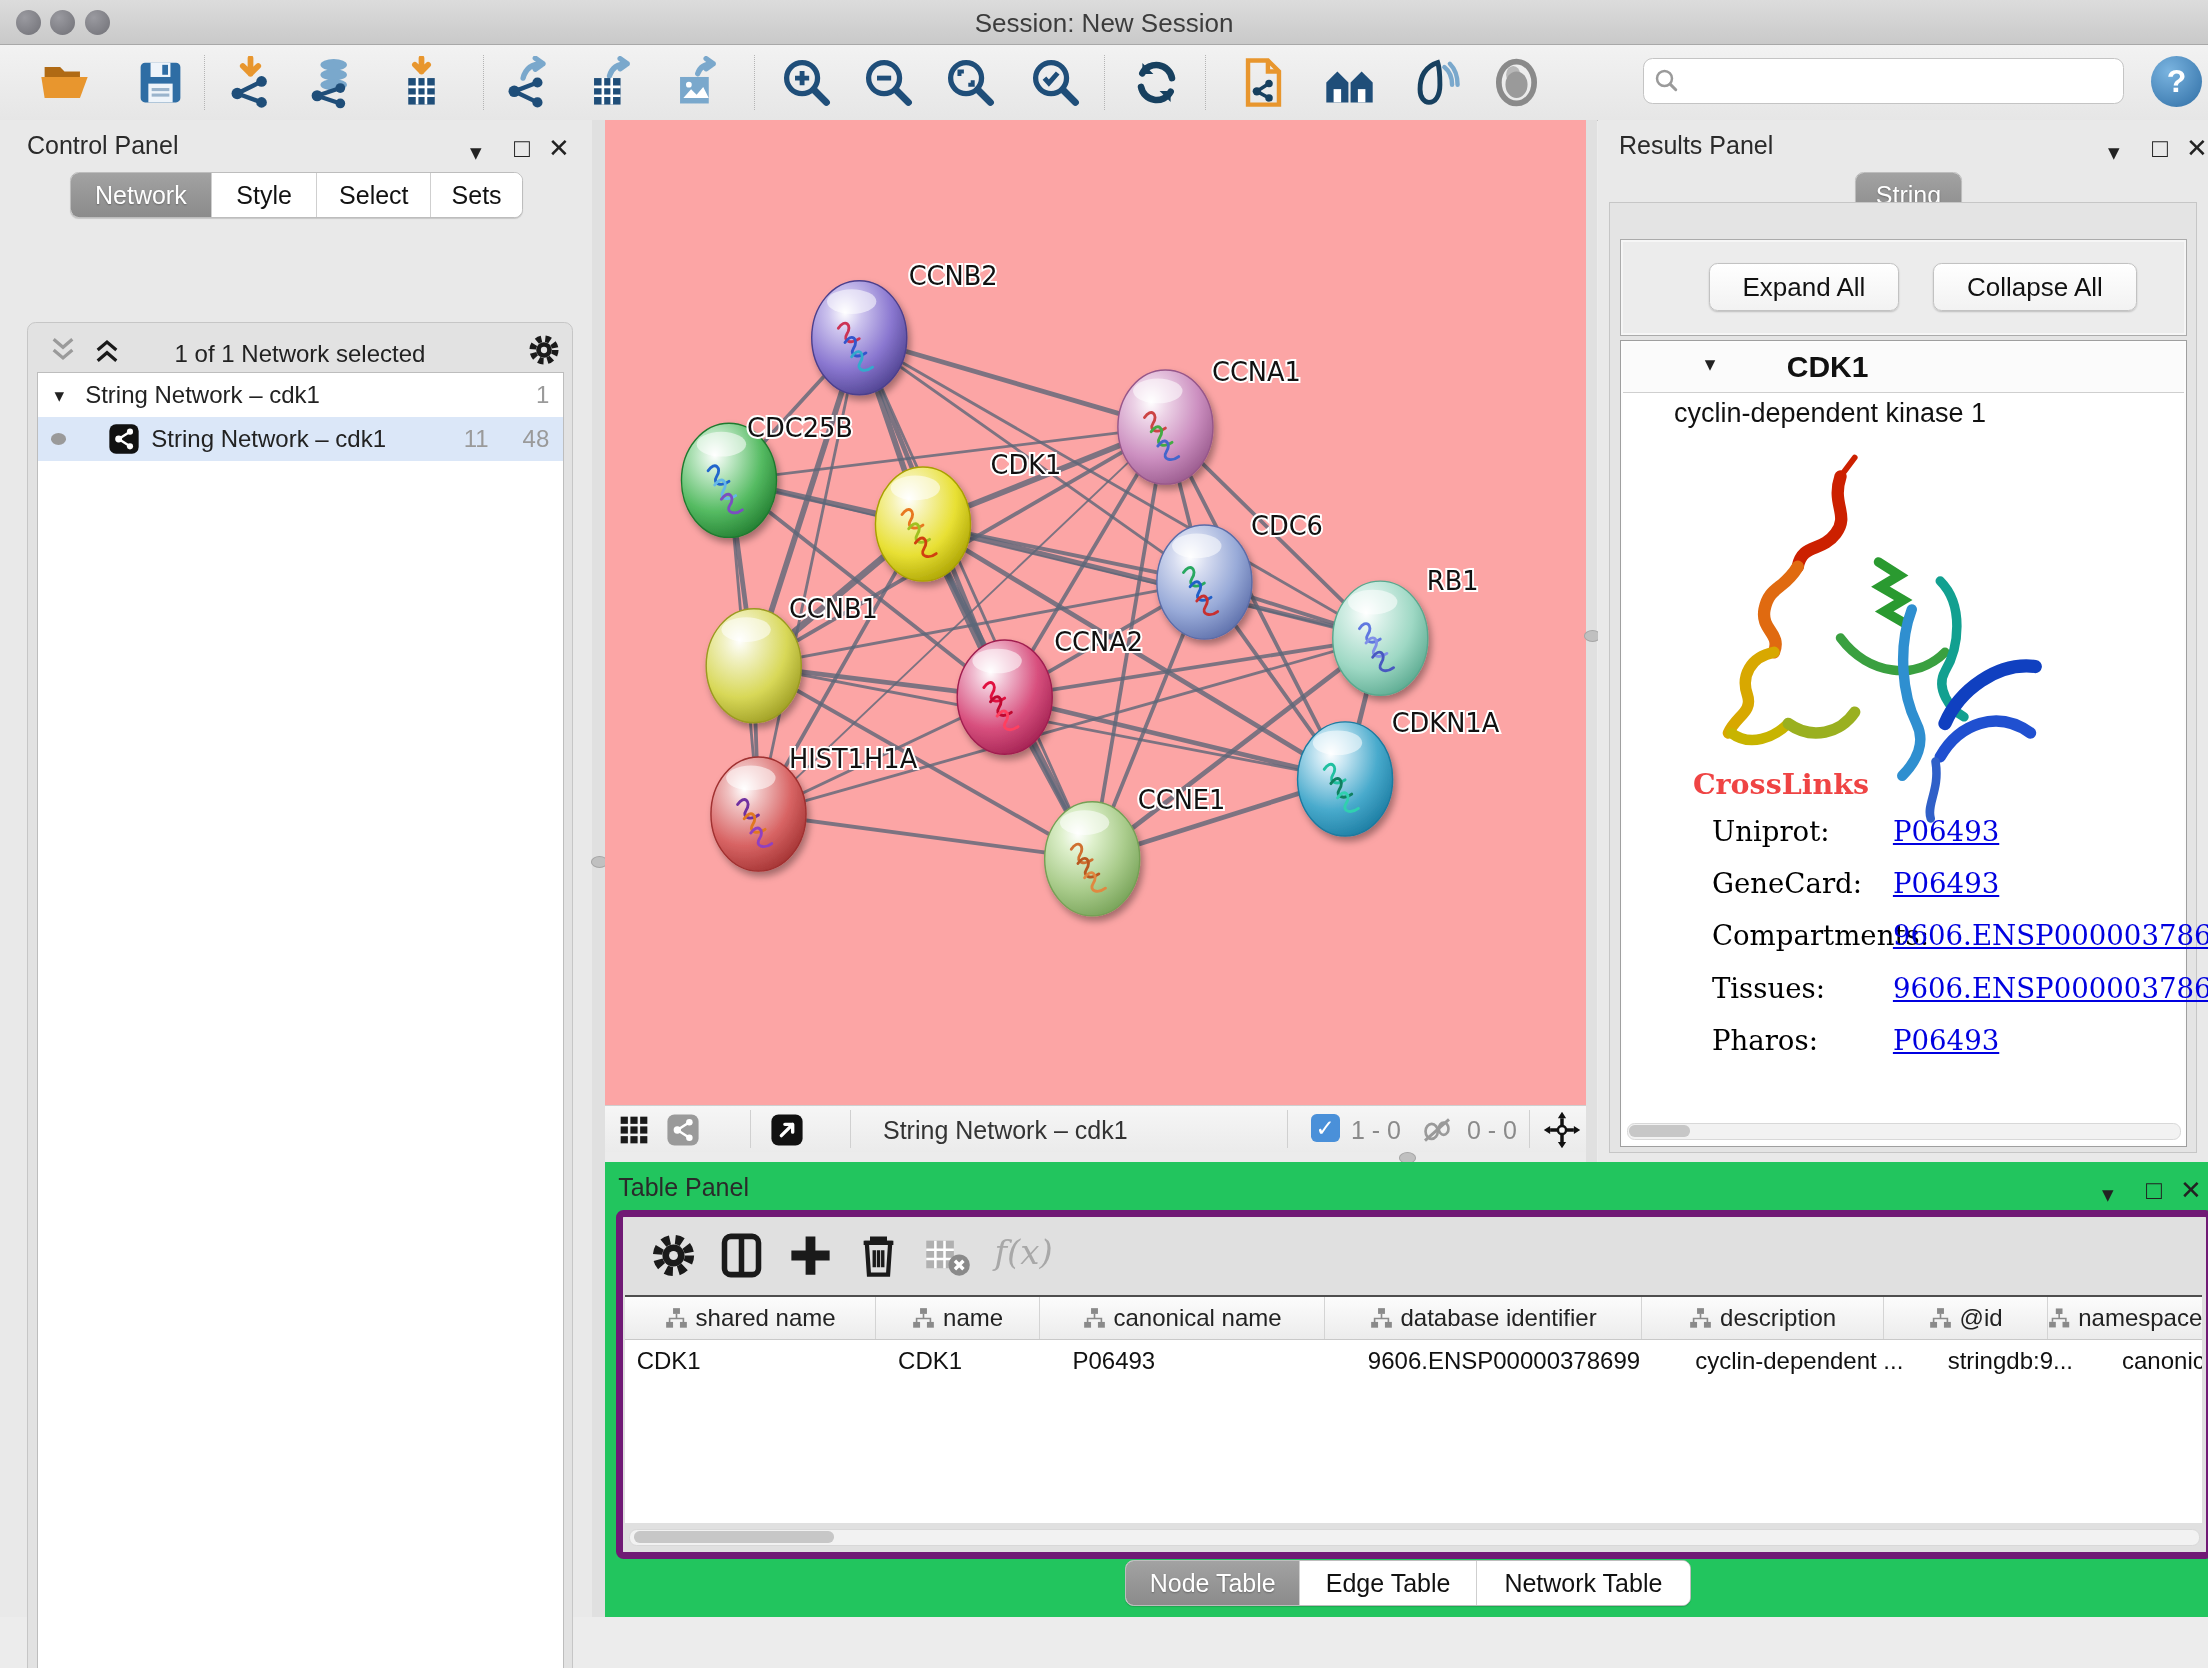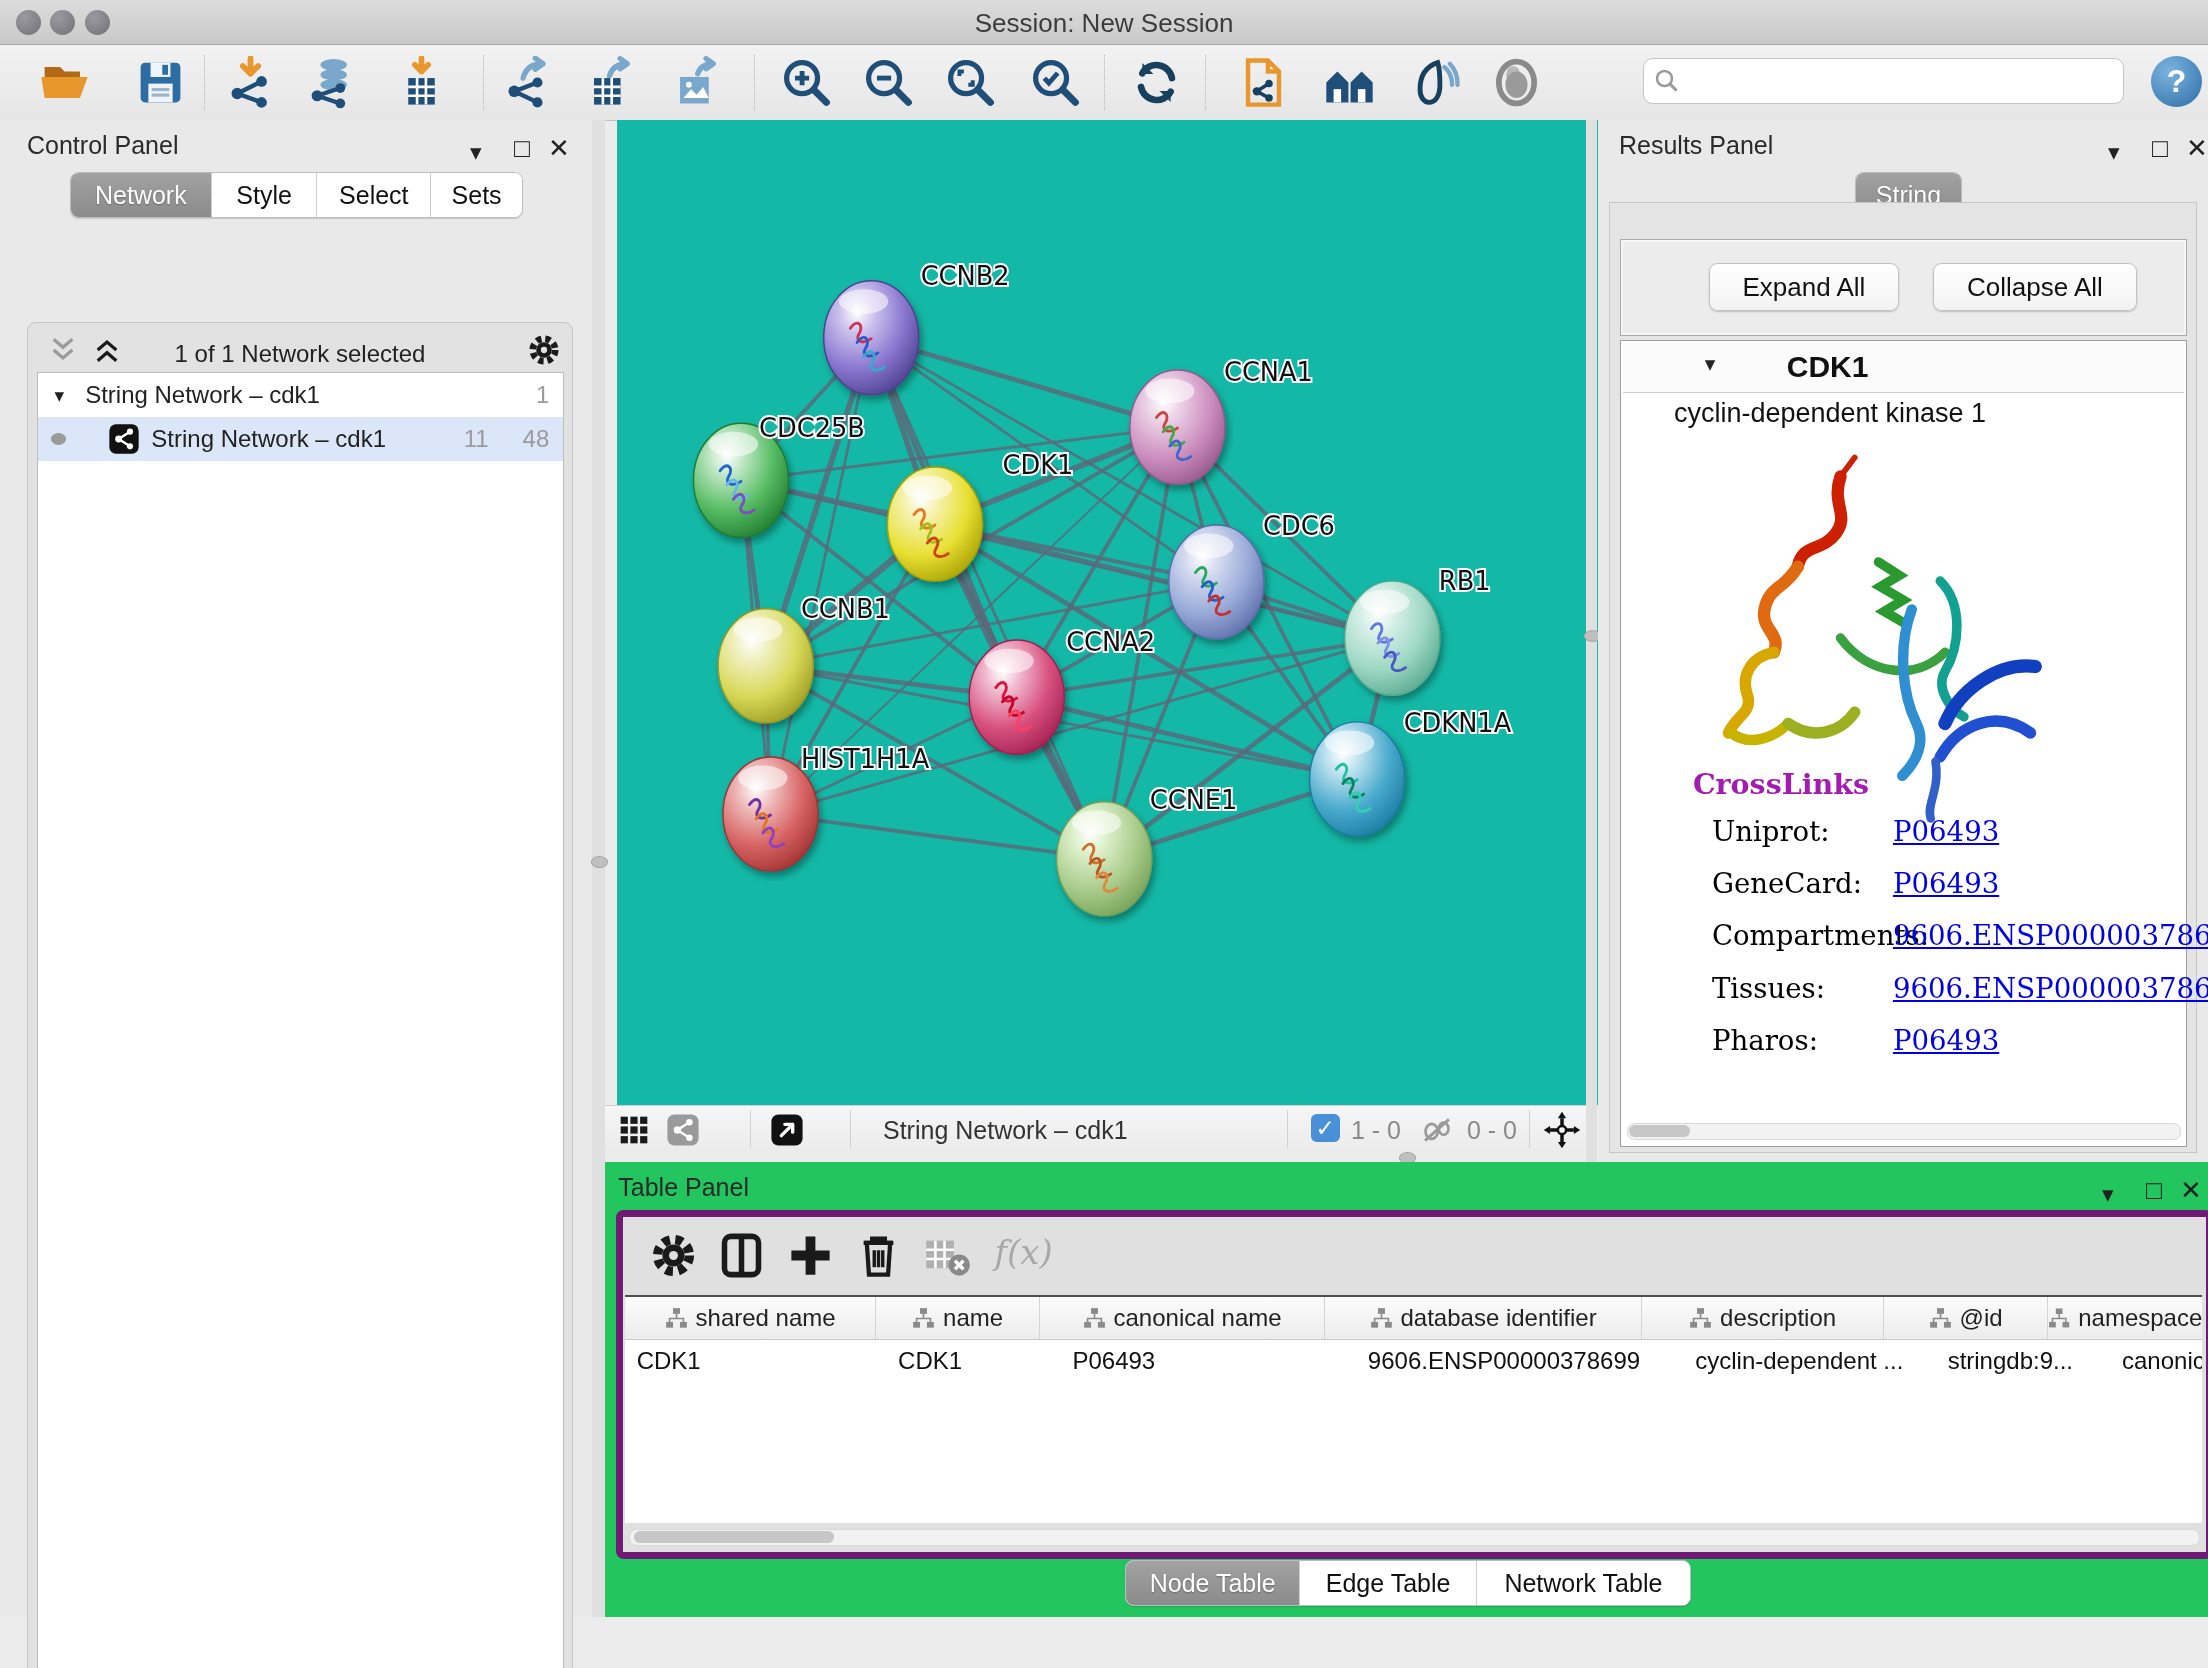--- a/index.html
+++ b/index.html
@@ -40,21 +40,21 @@
   .cp-box{position:absolute;left:27px;top:202px;width:544px;height:1372px;background:#e2e2e2;
     border:1px solid #c6c6c6;border-radius:8.6px;}
   .cp-head{position:absolute;left:0;top:5.7px;width:100%;height:42px;}
   .cp-status{position:absolute;left:0;top:11.4px;width:100%;text-align:center;font-size:24px;color:#222;}
   .tree{position:absolute;left:8.6px;top:49px;width:525px;height:1313px;background:#fff;
     border:1px solid #bdbdbd;}
   .trow{position:relative;height:44px;display:flex;align-items:center;font-size:24px;}
   .trow.sel{background:#dbe7f8;}
   .tcount{position:absolute;font-size:24px;color:#9a9a9a;}
   
-  .canvas{position:absolute;left:605px;top:120px;width:982px;height:985px;background:#14b8a6;margin-left:12px;}
+  .canvas{position:absolute;left:605px;top:120px;width:982px;height:985px;background:#fca5a5;}
   #net-svg text{font-family:"DejaVu Sans","Liberation Sans",sans-serif;paint-order:stroke;
     stroke:#ffffff;stroke-width:4px;}
   .nettb{position:absolute;left:605px;top:1105px;width:982px;height:46px;
     background:linear-gradient(#f6f6f6,#ebebeb);border-top:1px solid #cfcfcf;border-bottom:1px solid #cfcfcf;}
   .nsep{position:absolute;top:3.8px;height:38px;border-left:1px solid #d0d0d0;}
   .ntitle{position:absolute;left:278px;top:9.5px;font-size:25px;color:#333;}
   .ncount{position:absolute;top:9.5px;font-size:25px;color:#8a8a8a;}
   .chk{position:absolute;left:706px;top:7.6px;width:28.5px;height:28.5px;border-radius:5.7px;
     background:#4a90d9;color:#fff;font-size:23px;text-align:center;line-height:28.5px;}
   .splitdot{position:absolute;width:15px;height:9.5px;border-radius:50%;background:#c0c0c0;
@@ -68,21 +68,21 @@
   .wbtn{position:absolute;top:23px;height:48px;border:1px solid #c2c2c2;border-radius:8.6px;
     background:linear-gradient(#ffffff,#f2f2f2);font-size:26px;color:#111;cursor:pointer;
     box-shadow:0 1px 1.9px rgba(0,0,0,.2);}
   .r-card{position:absolute;left:9.5px;top:137px;width:565px;height:805px;background:#fff;
     border:1px solid #9f9f9f;box-shadow:inset 0 0 0 1.9px #fdfdfd;}
   .r-cardhead{position:absolute;left:1.9px;top:1.9px;width:561px;height:49px;background:#fbfbfb;
     border-bottom:1px solid #cfcfcf;}
   .gene{position:absolute;left:164px;top:7.6px;font-size:30px;font-weight:bold;color:#111;}
   .genedesc{position:absolute;left:53px;top:57px;font-size:27px;color:#111;}
   .xl-title{position:absolute;left:72px;font-size:28.5px;font-weight:bold;
-    font-family:"DejaVu Serif","Liberation Serif",serif;color:#a21caf;}
+    font-family:"DejaVu Serif","Liberation Serif",serif;color:#ef4444;}
   .xl-row{position:absolute;left:91px;width:457px;font-family:"DejaVu Serif","Liberation Serif",serif;
     font-size:27.6px;color:#000;}
   .xl-row a{position:absolute;left:181px;color:#0000e0;text-decoration:underline;cursor:pointer;}
   .hscroll{position:absolute;height:15px;background:#f2f2f2;border:1px solid #d8d8d8;border-radius:7.6px;}
   .hthumb{position:absolute;top:1px;height:11.4px;background:#c7c7c7;border-radius:5.7px;}
   
   .tpanel{position:absolute;left:605px;top:1162px;width:1604px;height:455px;background:#22c55e;}
   .t-box{position:absolute;left:11.4px;top:48px;width:1583px;height:335px;background:#e0e0e0;
     border:7px solid #701a75;border-radius:7.6px;}
   .ttbtn{position:absolute;top:13.3px;width:51px;height:51px;border:none;background:transparent;padding:0;cursor:pointer;}

